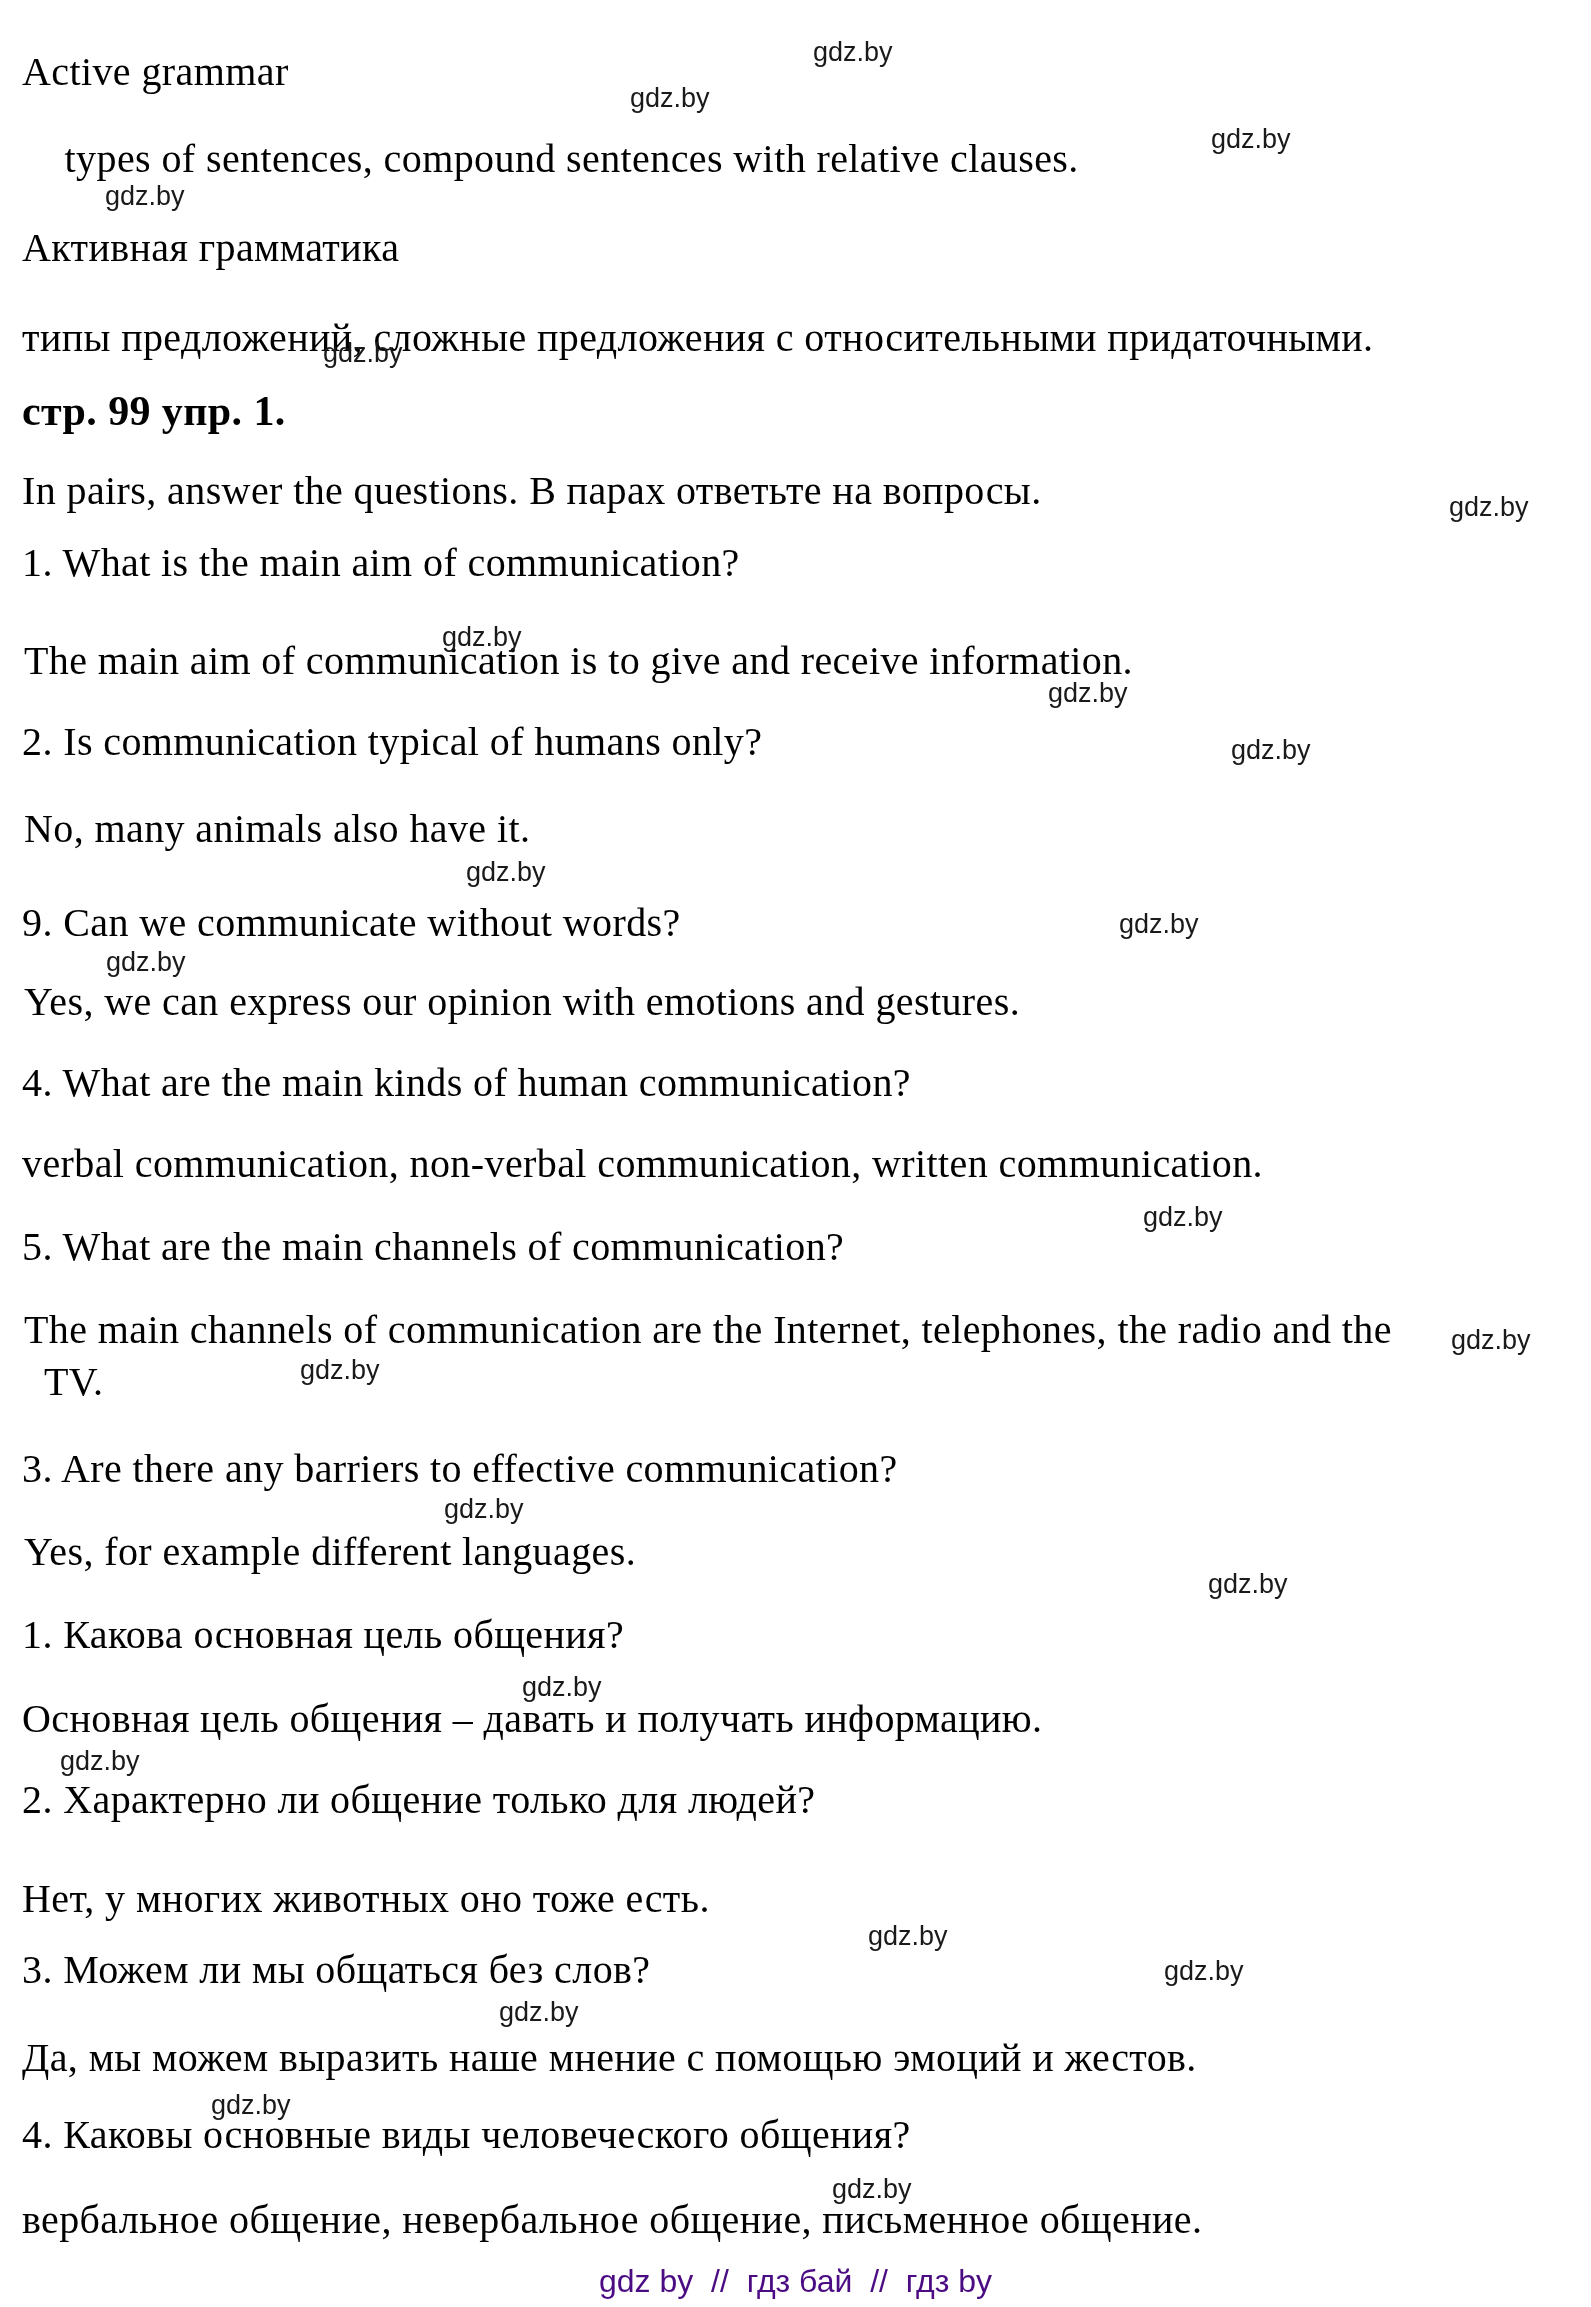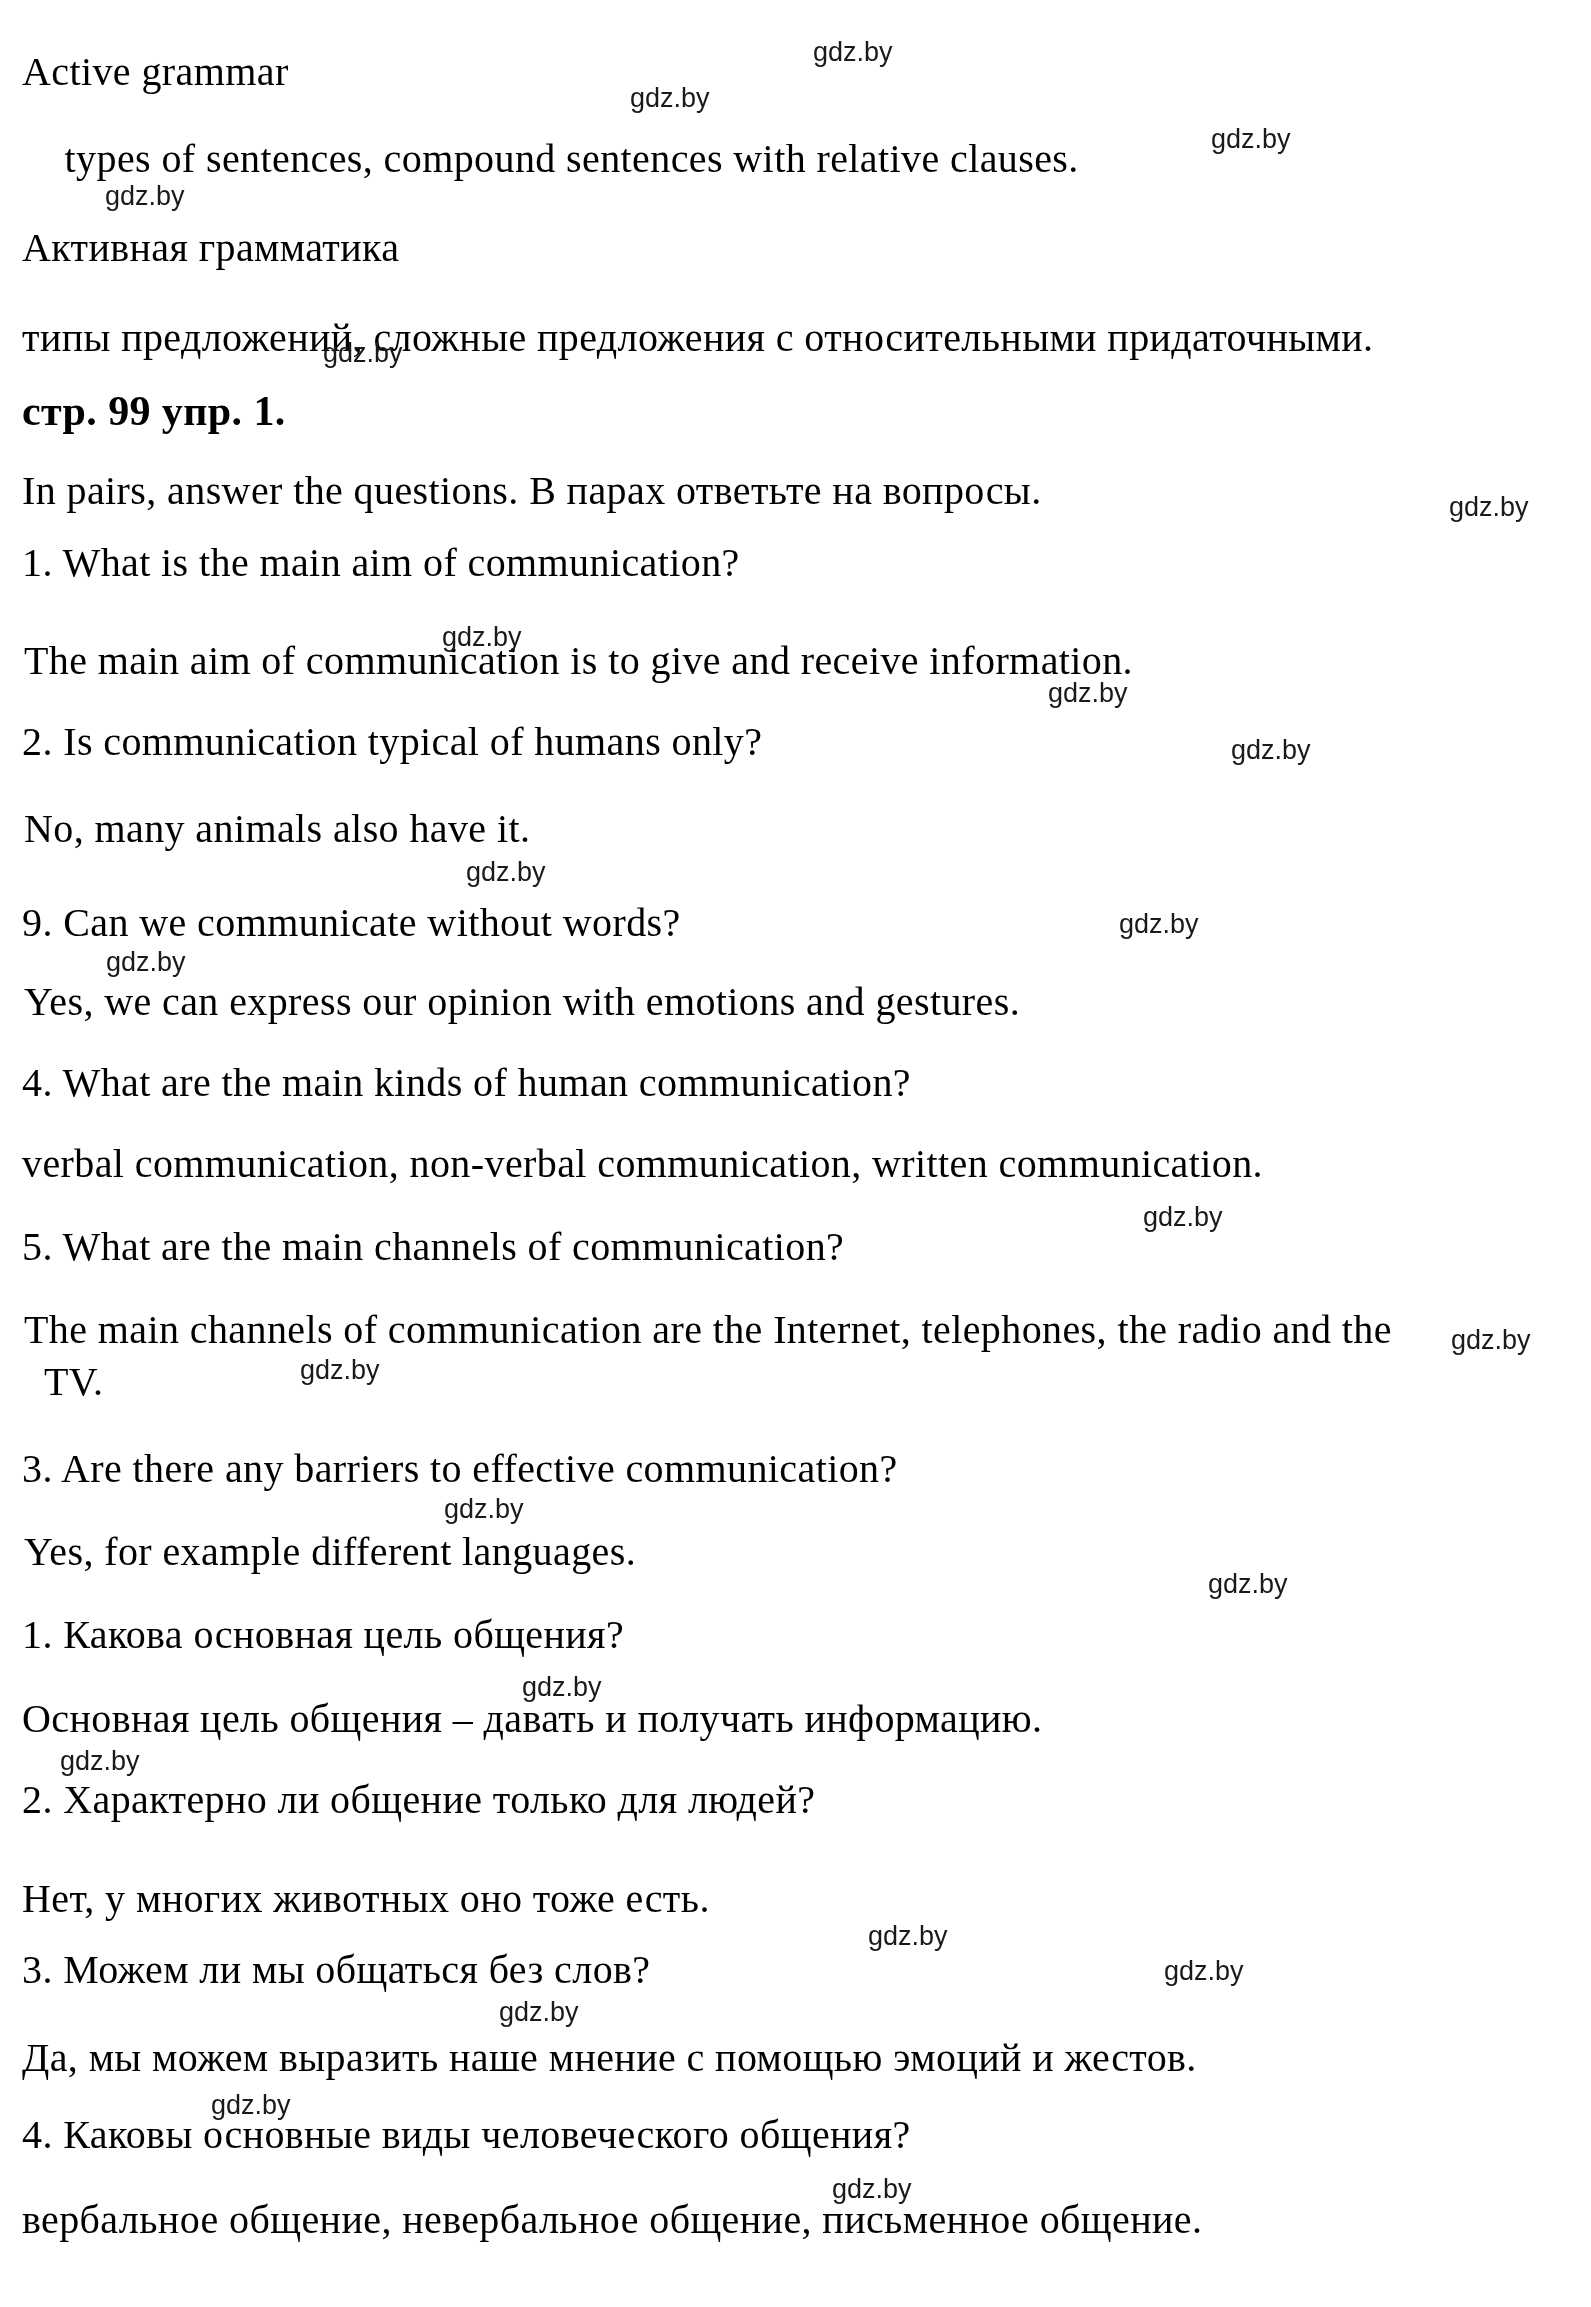--- a/index.html
+++ b/index.html
@@ -117,15 +117,16 @@
       <div class="wm" style="left: 1208px; top: 1570px; color: rgb(26, 26, 26);">gdz.by</div>
       <div class="wm" style="left: 522px; top: 1673px; color: rgb(26, 26, 26);">gdz.by</div>
       <div class="wm" style="left: 60px; top: 1747px; color: rgb(26, 26, 26);">gdz.by</div>
       <div class="wm" style="left: 868px; top: 1922px; color: rgb(26, 26, 26);">gdz.by</div>
       <div class="wm" style="left: 1164px; top: 1957px; color: rgb(26, 26, 26);">gdz.by</div>
       <div class="wm" style="left: 499px; top: 1998px; color: rgb(26, 26, 26);">gdz.by</div>
       <div class="wm" style="left: 211px; top: 2091px; color: rgb(26, 26, 26);">gdz.by</div>
       <div class="wm" style="left: 832px; top: 2175px; color: rgb(26, 26, 26);">gdz.by</div>
     </div>
 
+  <div class="footer-links" style="color: rgb(75, 12, 131); top: 2264px;">gdz by  //  гдз бай  //  гдз by</div>
 
 </div>
 
 
 </body></html>

